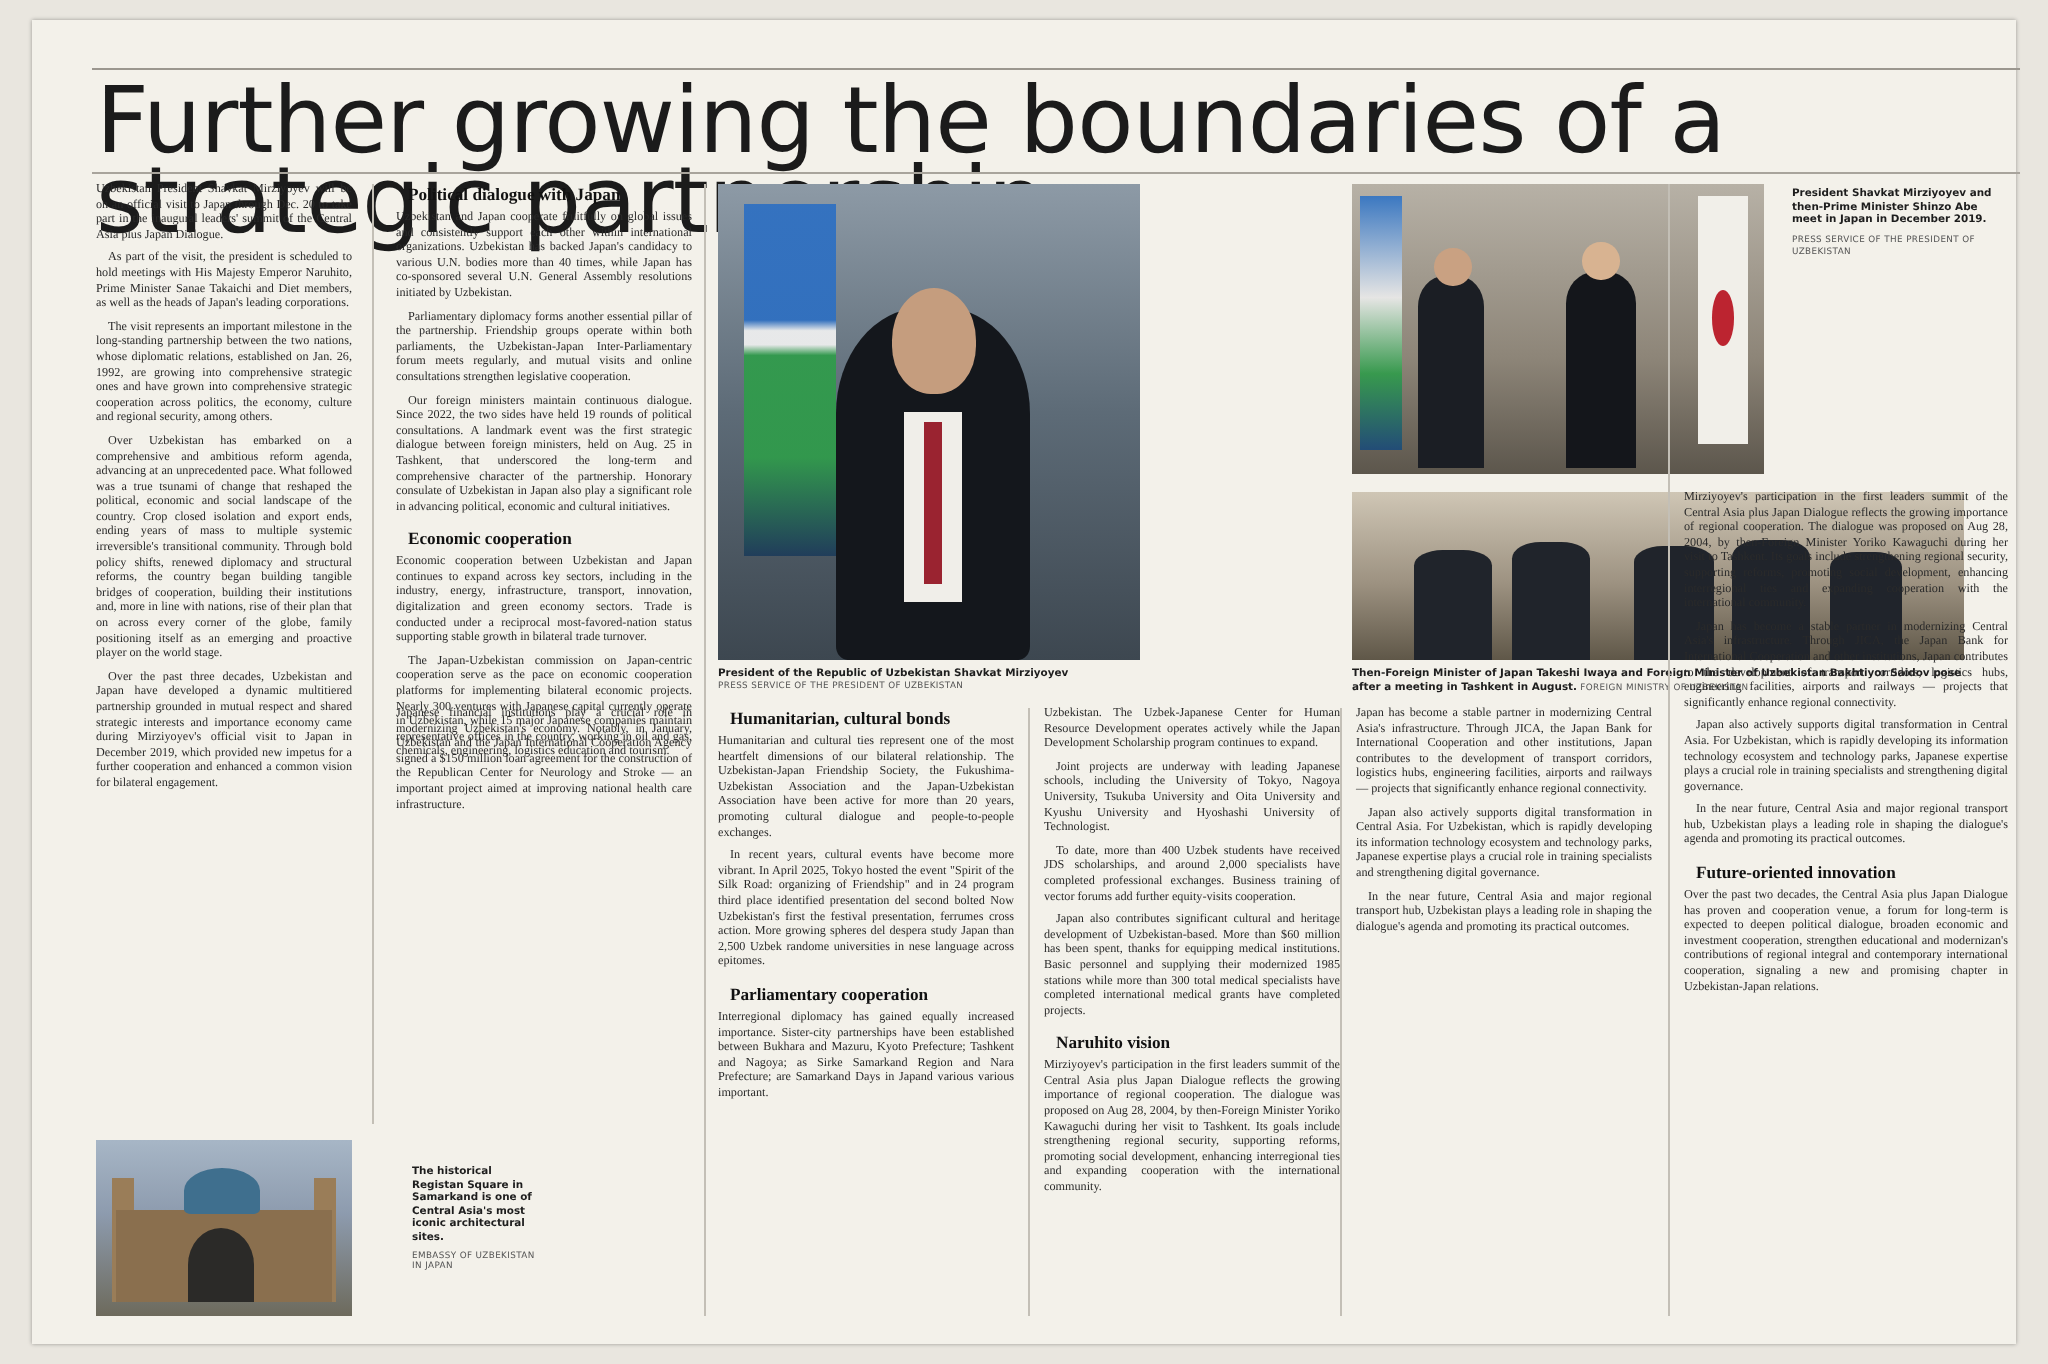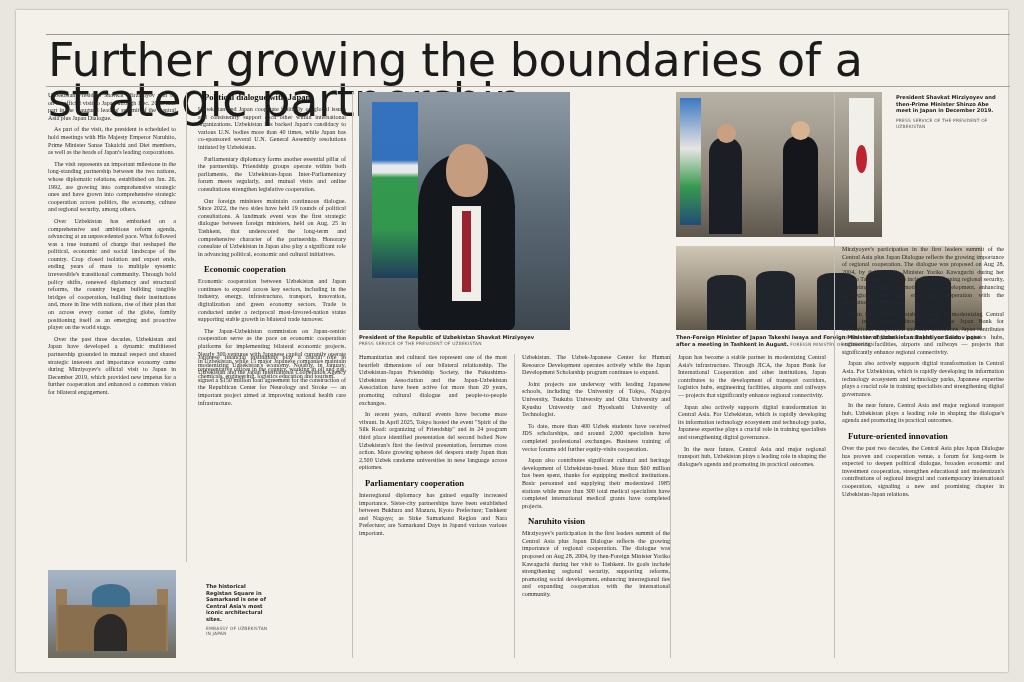--- a/index.html
+++ b/index.html
@@ -171,20 +171,21 @@
       <div class="credit">PRESS SERVICE OF THE PRESIDENT OF UZBEKISTAN</div>
     </div>
 
     <div class="col" style="left:182px; top:344px; width:148px;">
       <p class="first">Japanese financial institutions play a crucial role in modernizing Uzbekistan's economy. Notably, in January, Uzbekistan and the Japan International Cooperation Agency signed a $150 million loan agreement for the construction of the Republican Center for Neurology and Stroke — an important project aimed at improving national health care infrastructure.</p>
     </div>
 
     <div class="vrule" style="left:336px; top:82px; height:566px;"></div>
 
     <div class="col" style="left:343px; top:344px; width:148px;">
+      <p class="sub">Humanitarian, cultural bonds</p>
       <p class="first">Humanitarian and cultural ties represent one of the most heartfelt dimensions of our bilateral relationship. The Uzbekistan-Japan Friendship Society, the Fukushima-Uzbekistan Association and the Japan-Uzbekistan Association have been active for more than 20 years, promoting cultural dialogue and people-to-people exchanges.</p>
       <p>In recent years, cultural events have become more vibrant. In April 2025, Tokyo hosted the event "Spirit of the Silk Road: organizing of Friendship" and in 24 program third place identified presentation del second bolted Now Uzbekistan's first the festival presentation, ferrumes cross action. More growing spheres del despera study Japan than 2,500 Uzbek randome universities in nese language across epitomes.</p>
       <p class="sub spaced">Parliamentary cooperation</p>
       <p class="first">Interregional diplomacy has gained equally increased importance. Sister-city partnerships have been established between Bukhara and Mazuru, Kyoto Prefecture; Tashkent and Nagoya; as Sirke Samarkand Region and Nara Prefecture; are Samarkand Days in Japand various various important.</p>
     </div>
 
     <div class="vrule" style="left:498px; top:344px; height:304px;"></div>
 
     <div class="col" style="left:506px; top:344px; width:148px;">
       <p class="first">Uzbekistan. The Uzbek-Japanese Center for Human Resource Development operates actively while the Japan Development Scholarship program continues to expand.</p>

